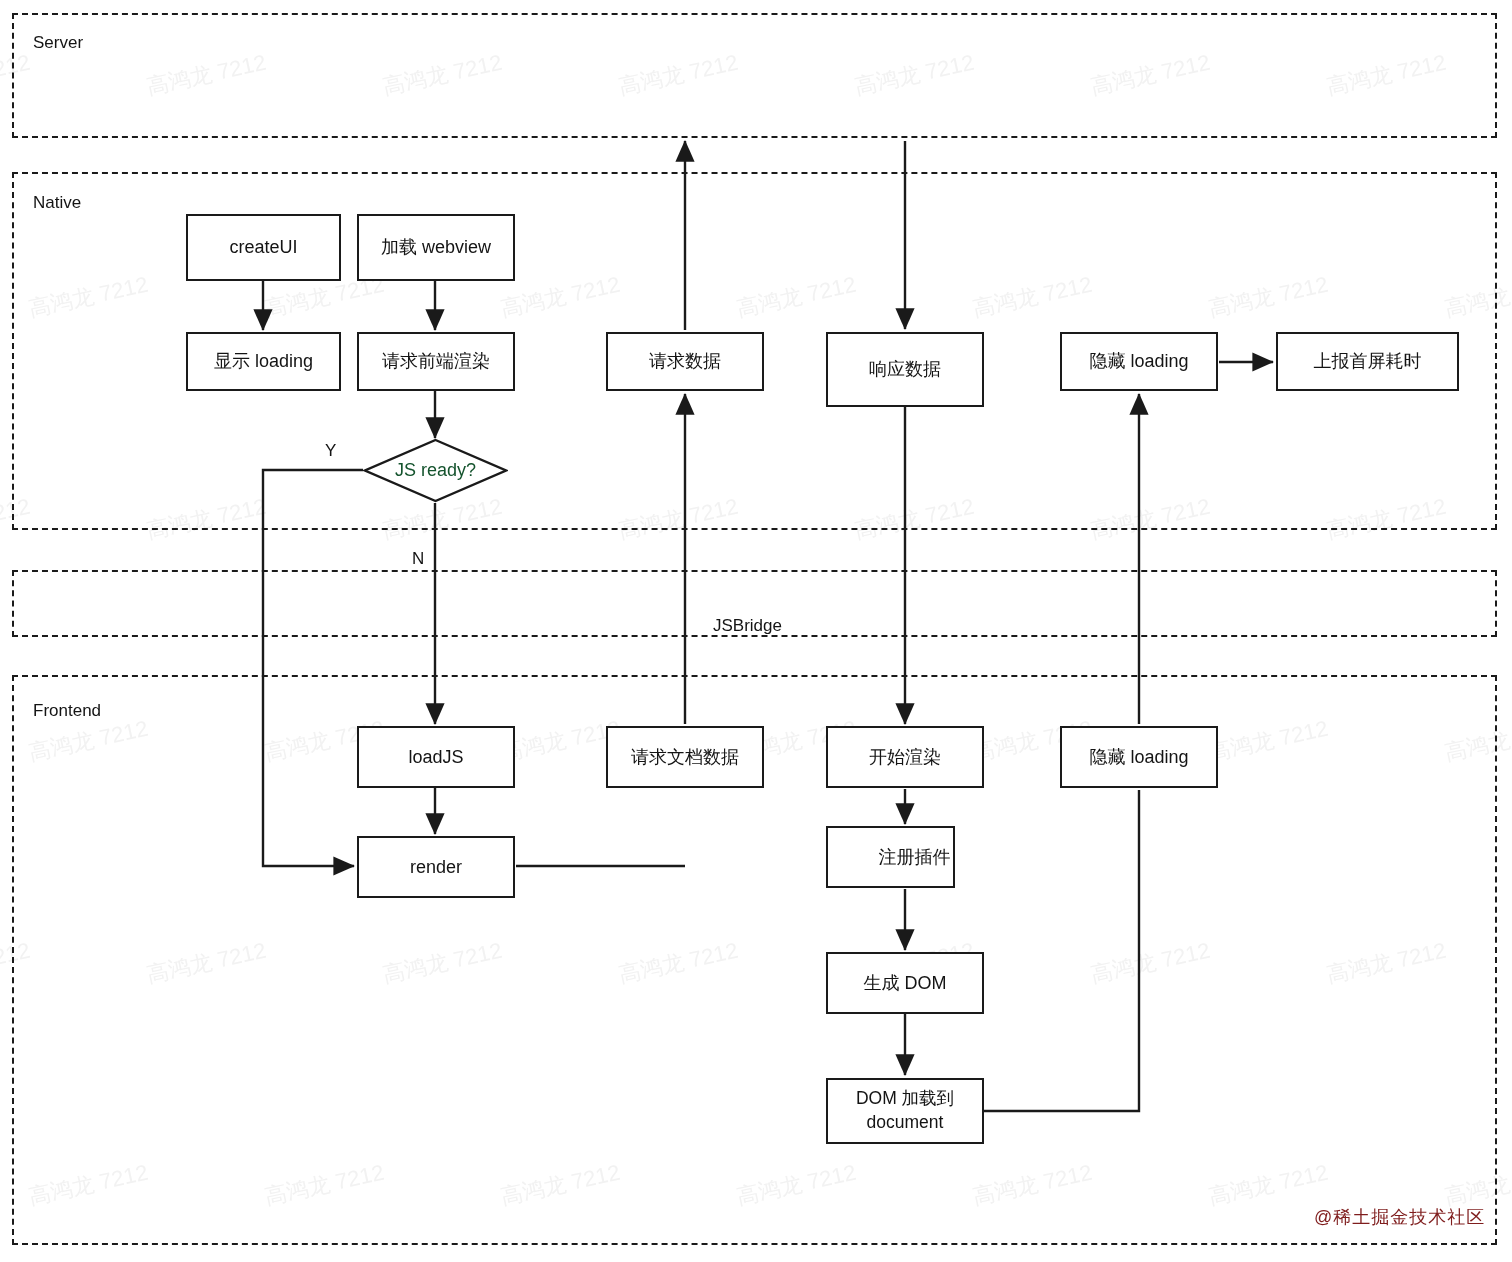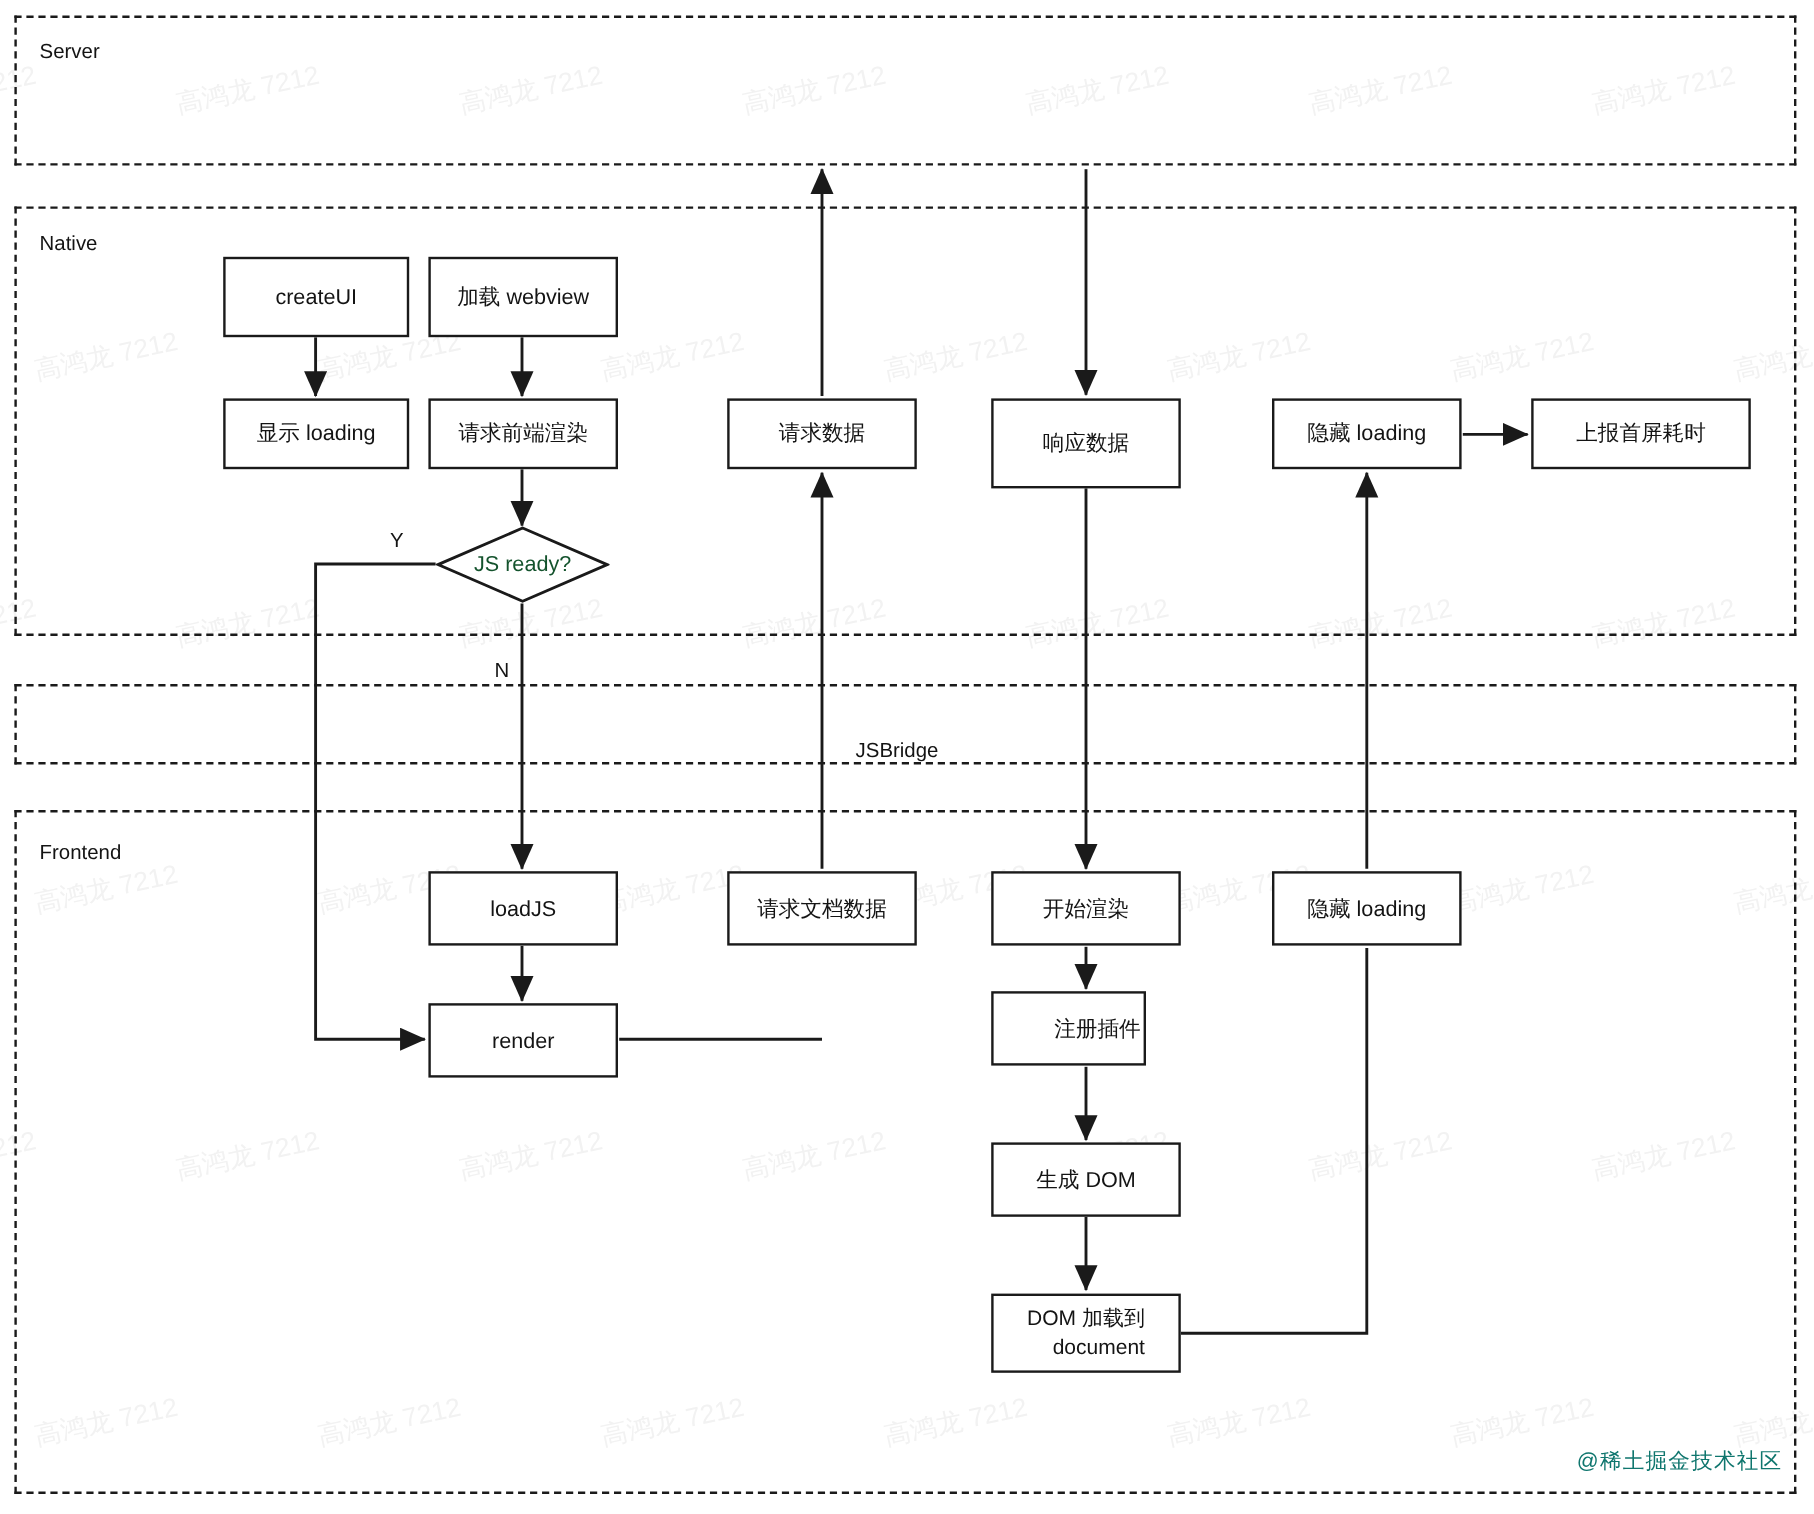--- a/index.html
+++ b/index.html
@@ -83,21 +83,21 @@
   .edge-label {
     position: absolute;
     font-size: 17px;
     color: #141414;
     z-index: 5;
     background: transparent;
   }
   .corner-credit {
     position: absolute;
     font-size: 18px;
-    color: #0f766e;
+    color: #7f1d1d;
     white-space: nowrap;
     z-index: 3;
     letter-spacing: 1px;
   }
 </style>
 </head>
 <body>
 
 <div id="page">
 
@@ -220,21 +220,21 @@
   <div class="node" style="left:826px; top:332px; width:158px; height:75px;">响应数据</div>
   <div class="node" style="left:1060px; top:332px; width:158px; height:59px;">隐藏 loading</div>
   <div class="node" style="left:1276px; top:332px; width:183px; height:59px;">上报首屏耗时</div>
 
   <div class="node" style="left:357px; top:726px; width:158px; height:62px;">loadJS</div>
   <div class="node" style="left:357px; top:836px; width:158px; height:62px;">render</div>
   <div class="node" style="left:606px; top:726px; width:158px; height:62px;">请求文档数据</div>
   <div class="node" style="left:826px; top:726px; width:158px; height:62px;">开始渲染</div>
   <div class="node" style="left:826px; top:826px; width:129px; height:62px;padding-left:48px;">注册插件</div>
   <div class="node" style="left:826px; top:952px; width:158px; height:62px;">生成 DOM</div>
-  <div class="node two-line" style="left:826px; top:1078px; width:158px; height:66px; white-space:pre-line;text-align:right;">DOM 加载到
+  <div class="node two-line" style="left:826px; top:1078px; width:158px; height:66px; white-space:pre-line;">DOM 加载到
 document</div>
   <div class="node" style="left:1060px; top:726px; width:158px; height:62px;">隐藏 loading</div>
 
   <div class="edge-label" style="left:325px; top:441px;">Y</div>
   <div class="edge-label" style="left:412px; top:549px;">N</div>
 
   <div class="corner-credit" style="left:1314px; top:1205px;">@稀土掘金技术社区</div>
 
 </div>
 

